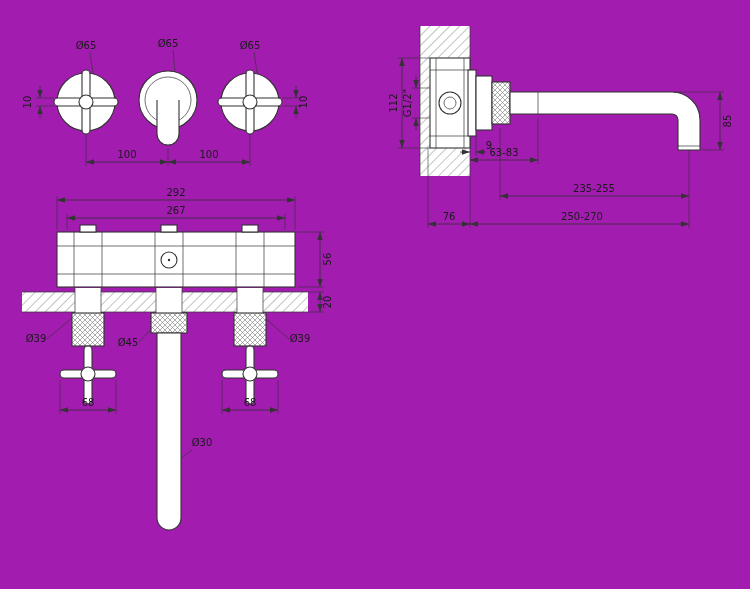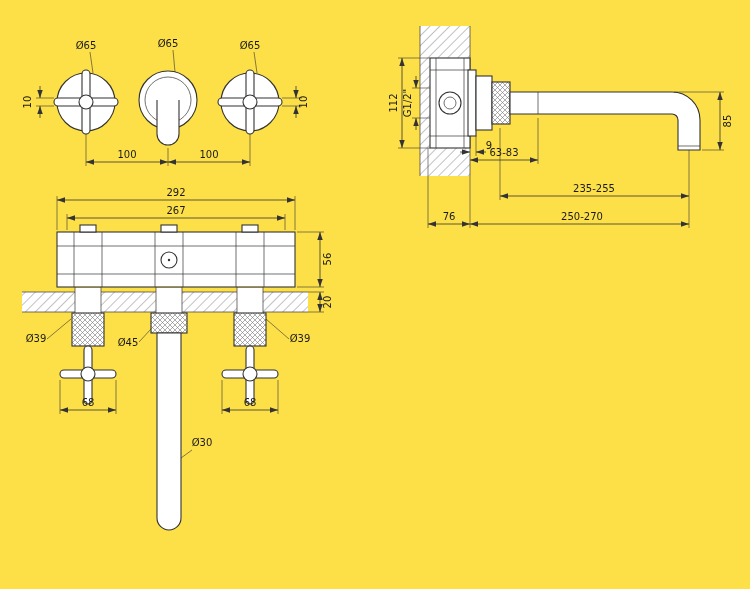--- a/index.html
+++ b/index.html
@@ -1,16 +1,16 @@
 <!DOCTYPE html>
 <html><head>
 <meta charset="utf-8">
 <style>
   html,body{margin:0;padding:0;background:#fff;}
-  .sheet{position:relative;width:750px;height:589px;background:#fde047;overflow:hidden;
+  .sheet{position:relative;width:750px;height:589px;background:#a21caf;overflow:hidden;
          font-family:"DejaVu Sans",sans-serif;}
   svg{position:absolute;left:0;top:0;}
   .t{font:10px "DejaVu Sans",sans-serif;fill:#1a1a1a;}
   .out{fill:#fff;stroke:#333;stroke-width:1.1;}
   .thin{fill:none;stroke:#333;stroke-width:0.7;}
   .ext{stroke:#333;stroke-width:0.6;fill:none;}
   .dim{stroke:#333;stroke-width:0.8;fill:none;}
 </style>
 </head>
 <body>

